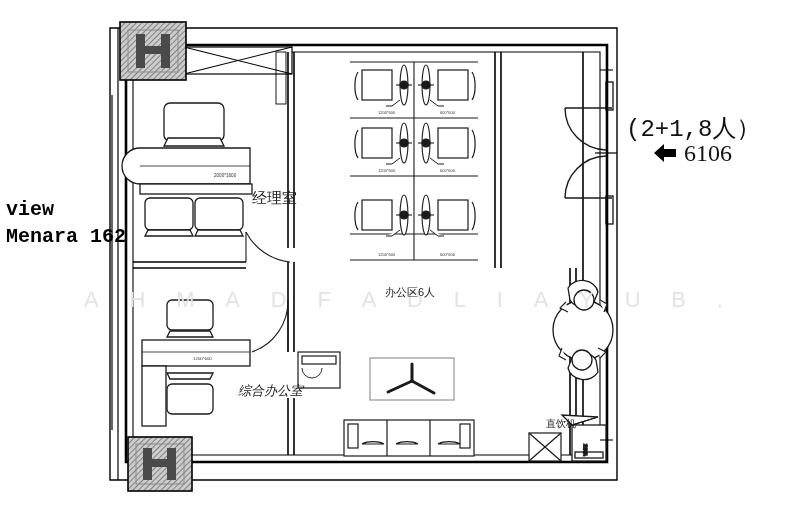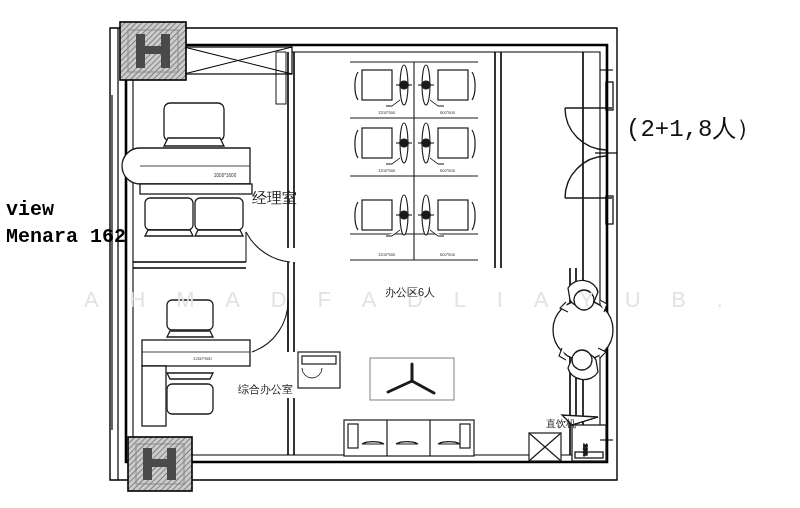--- a/index.html
+++ b/index.html
@@ -11,21 +11,21 @@
   .lbl{position:absolute;white-space:nowrap;}
 
   #view-label{left:6px;top:196px;font-size:20px;font-weight:bold;color:#000;
               font-family:Liberation Mono, monospace;line-height:1.35;}
   #unit-occupancy{left:626px;top:112px;font-size:24px;color:#111;
               font-family:Liberation Mono, monospace;}
   #unit-number{left:652px;top:140px;font-size:24px;color:#111;
               font-family:"Liberation Serif",serif;}
   .cn{font-family:"Liberation Sans",sans-serif;color:#1a1a1a;}
   #room-manager{left:252px;top:189px;font-size:15px;}
-  #room-general{left:238px;top:382px;font-size:11px;}
+  #room-general{left:238px;top:382px;font-size:13px;font-style:italic;}
   #room-openoffice{left:385px;top:285px;font-size:11px;}
   #room-waterdispenser{left:546px;top:417px;font-size:10px;}
   #watermark{position:absolute;left:84px;top:287px;width:640px;
              font-size:22px;letter-spacing:1px;color:#e3e3e3;
              font-family:"Liberation Sans",sans-serif;
              display:flex;justify-content:space-between;
              pointer-events:none;}
   #watermark span{display:inline-block;}
 </style>
 </head>
@@ -314,19 +314,25 @@
     <span>.</span>
   </div>
 
   <div class="lbl" id="view-label">
     <div>view</div>
     <div>Menara 162</div>
   </div>
 
   <div class="lbl" id="unit-occupancy">(2+1,8人）</div>
 
+  <div class="lbl" id="unit-number">
+    <svg width="26" height="22" viewBox="0 0 26 22" style="vertical-align:-3px;">
+      <path d="M2,11 L12,2 L12,7 L24,7 L24,15 L12,15 L12,20 Z" fill="#000"></path>
+    </svg>
+    <span>6106</span>
+  </div>
 
   <div class="lbl cn" id="room-manager">经理室</div>
   <div class="lbl cn" id="room-general">综合办公室</div>
   <div class="lbl cn" id="room-openoffice">办公区6人</div>
   <div class="lbl cn" id="room-waterdispenser">直饮机</div>
 
 </div>
 
 </body></html>

